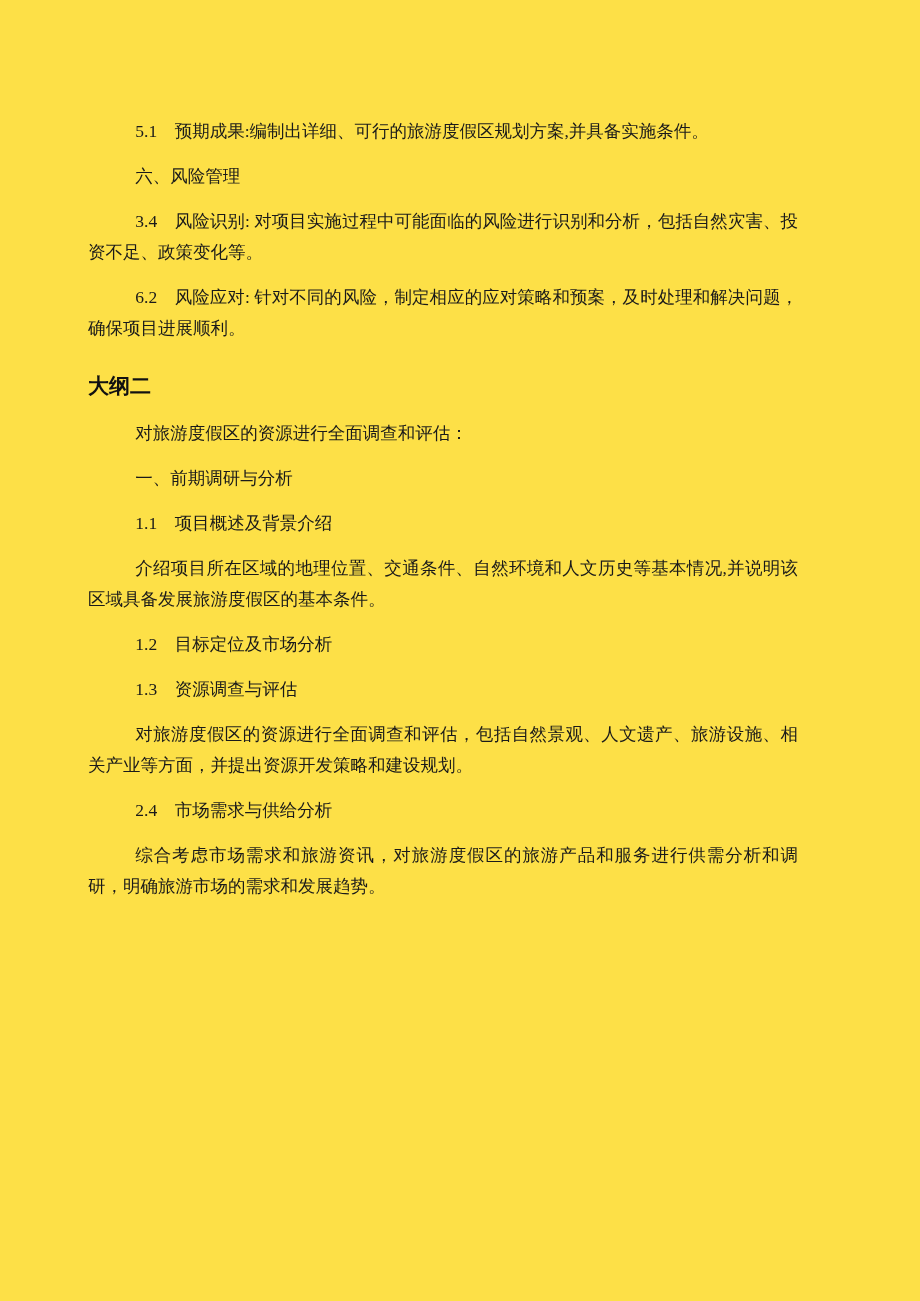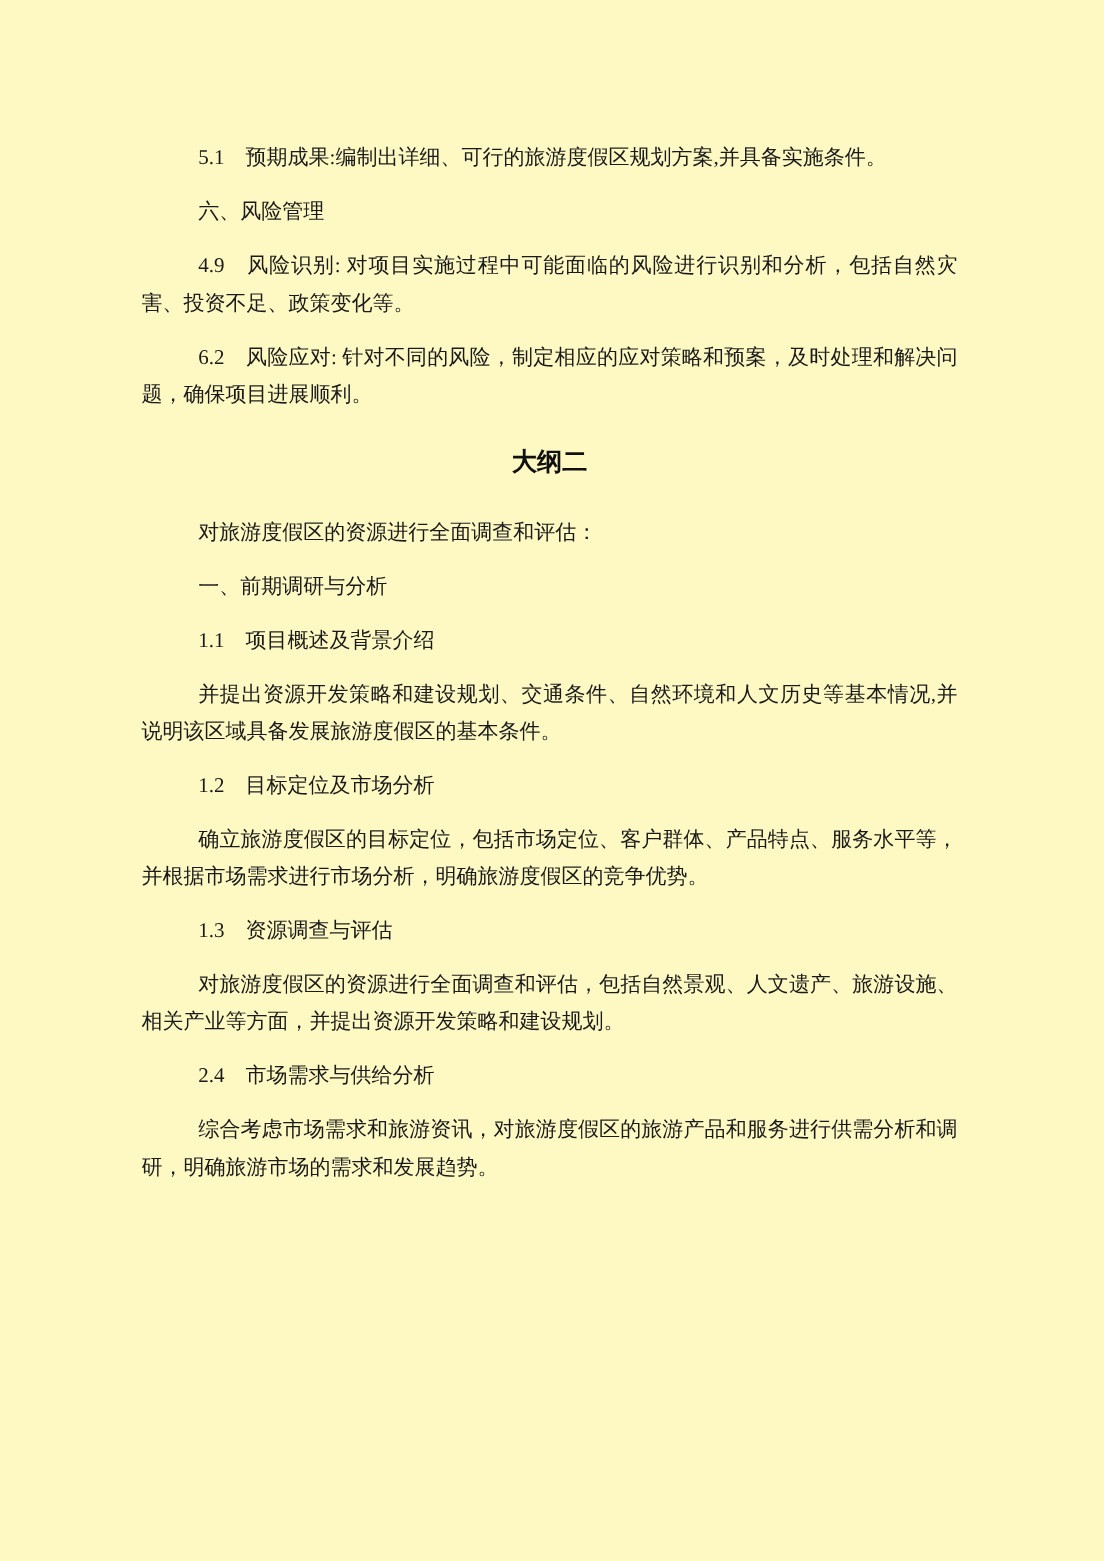--- a/index.html
+++ b/index.html
@@ -9,59 +9,57 @@
   }
   body {
     width: 920px;
     height: 1301px;
     overflow: hidden;
   }
   .page {
     box-sizing: border-box;
     width: 920px;
     height: 1301px;
-    padding: 116px 122px 0 118px;
-    background: #fef9c3;
+    padding: 116px 122px 0 88px;
+    background: #fde047;
     color: #1a1a1a;
     font-family: "Liberation Serif", "DejaVu Serif", serif;
   }
   .doc-content p.paragraph {
     margin: 0 0 14px 0;
     font-size: 17.5px;
     line-height: 31px;
     text-align: justify;
     text-indent: 2.7em;
     line-break: strict;
     word-break: normal;
   }
   .doc-content h2.heading {
-    margin: 26px 0 27px 0;
+    margin: 26px 0 17px 0;
     font-size: 21px;
     line-height: 31px;
     font-weight: bold;
-    text-align: center;
     text-indent: 0;
     font-family: "Liberation Sans", "DejaVu Sans", sans-serif;
     color: #111111;
   }
 </style>
 </head>
 <body>
 
 <div class="page">
   <div class="doc-content">
       <p class="paragraph">5.1　预期成果:编制出详细、可行的旅游度假区规划方案,并具备实施条件。</p>
       <p class="paragraph">六、风险管理</p>
-      <p class="paragraph">4.9　风险识别: 对项目实施过程中可能面临的风险进行识别和分析，包括自然灾害、投资不足、政策变化等。</p>
+      <p class="paragraph">3.4　风险识别: 对项目实施过程中可能面临的风险进行识别和分析，包括自然灾害、投资不足、政策变化等。</p>
       <p class="paragraph">6.2　风险应对: 针对不同的风险，制定相应的应对策略和预案，及时处理和解决问题，确保项目进展顺利。</p>
       <h2 class="heading">大纲二</h2>
       <p class="paragraph">对旅游度假区的资源进行全面调查和评估：</p>
       <p class="paragraph">一、前期调研与分析</p>
       <p class="paragraph">1.1　项目概述及背景介绍</p>
-      <p class="paragraph">并提出资源开发策略和建设规划、交通条件、自然环境和人文历史等基本情况,并说明该区域具备发展旅游度假区的基本条件。</p>
+      <p class="paragraph">介绍项目所在区域的地理位置、交通条件、自然环境和人文历史等基本情况,并说明该区域具备发展旅游度假区的基本条件。</p>
       <p class="paragraph">1.2　目标定位及市场分析</p>
-      <p class="paragraph">确立旅游度假区的目标定位，包括市场定位、客户群体、产品特点、服务水平等，并根据市场需求进行市场分析，明确旅游度假区的竞争优势。</p>
       <p class="paragraph">1.3　资源调查与评估</p>
       <p class="paragraph">对旅游度假区的资源进行全面调查和评估，包括自然景观、人文遗产、旅游设施、相关产业等方面，并提出资源开发策略和建设规划。</p>
       <p class="paragraph">2.4　市场需求与供给分析</p>
       <p class="paragraph">综合考虑市场需求和旅游资讯，对旅游度假区的旅游产品和服务进行供需分析和调研，明确旅游市场的需求和发展趋势。</p>
     </div>
 </div>
 
 </body></html>

